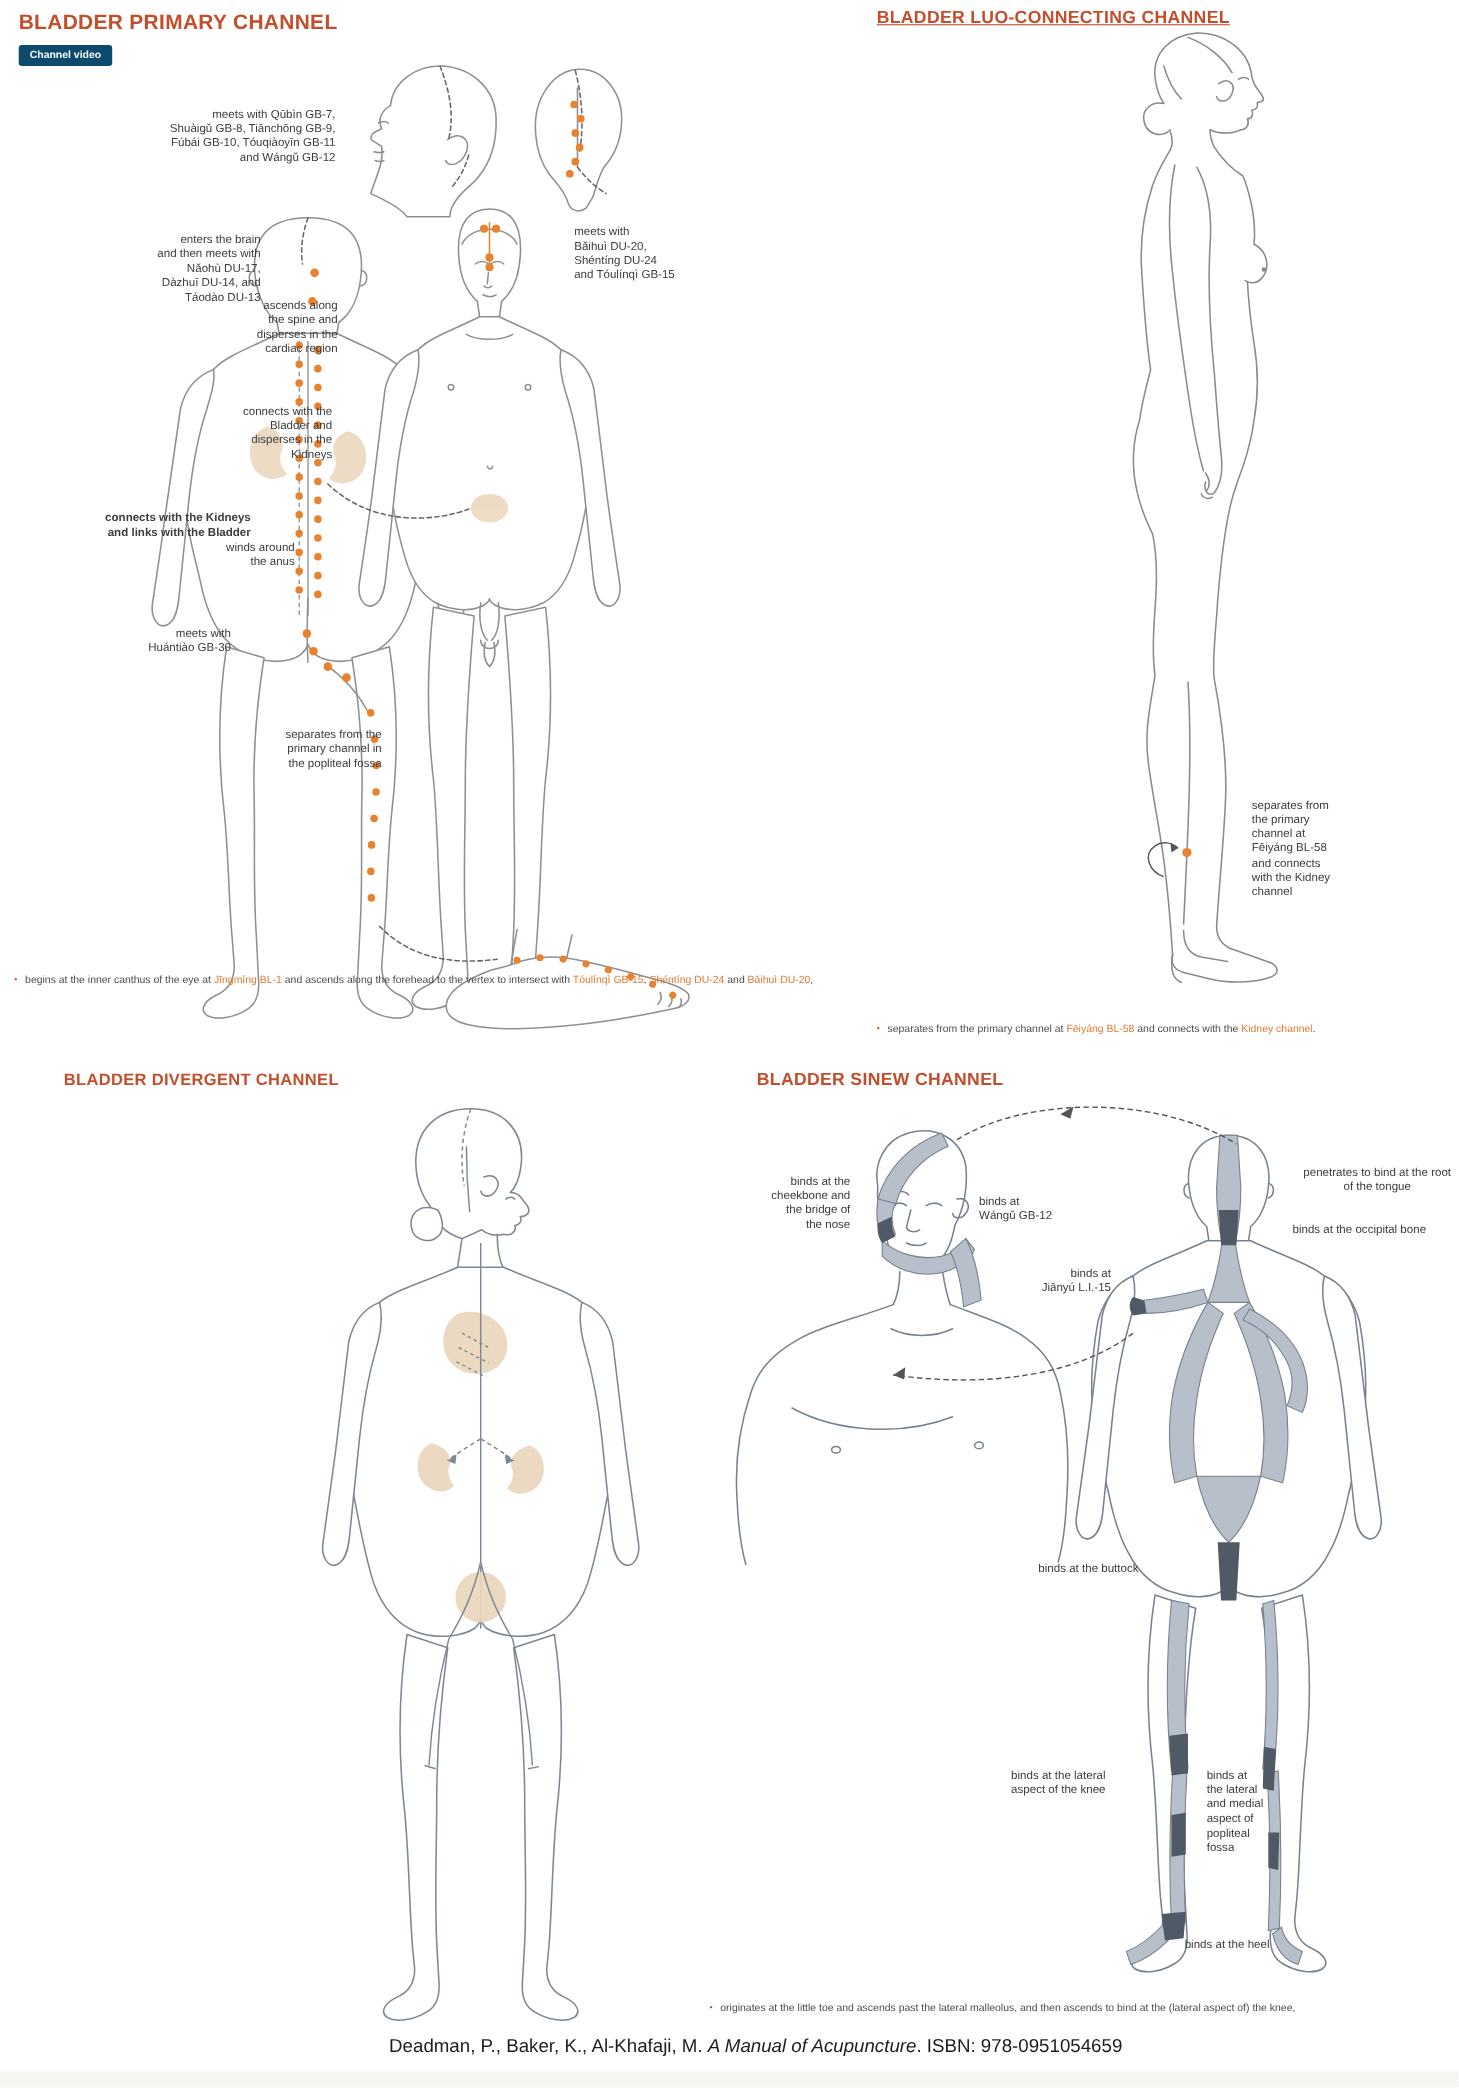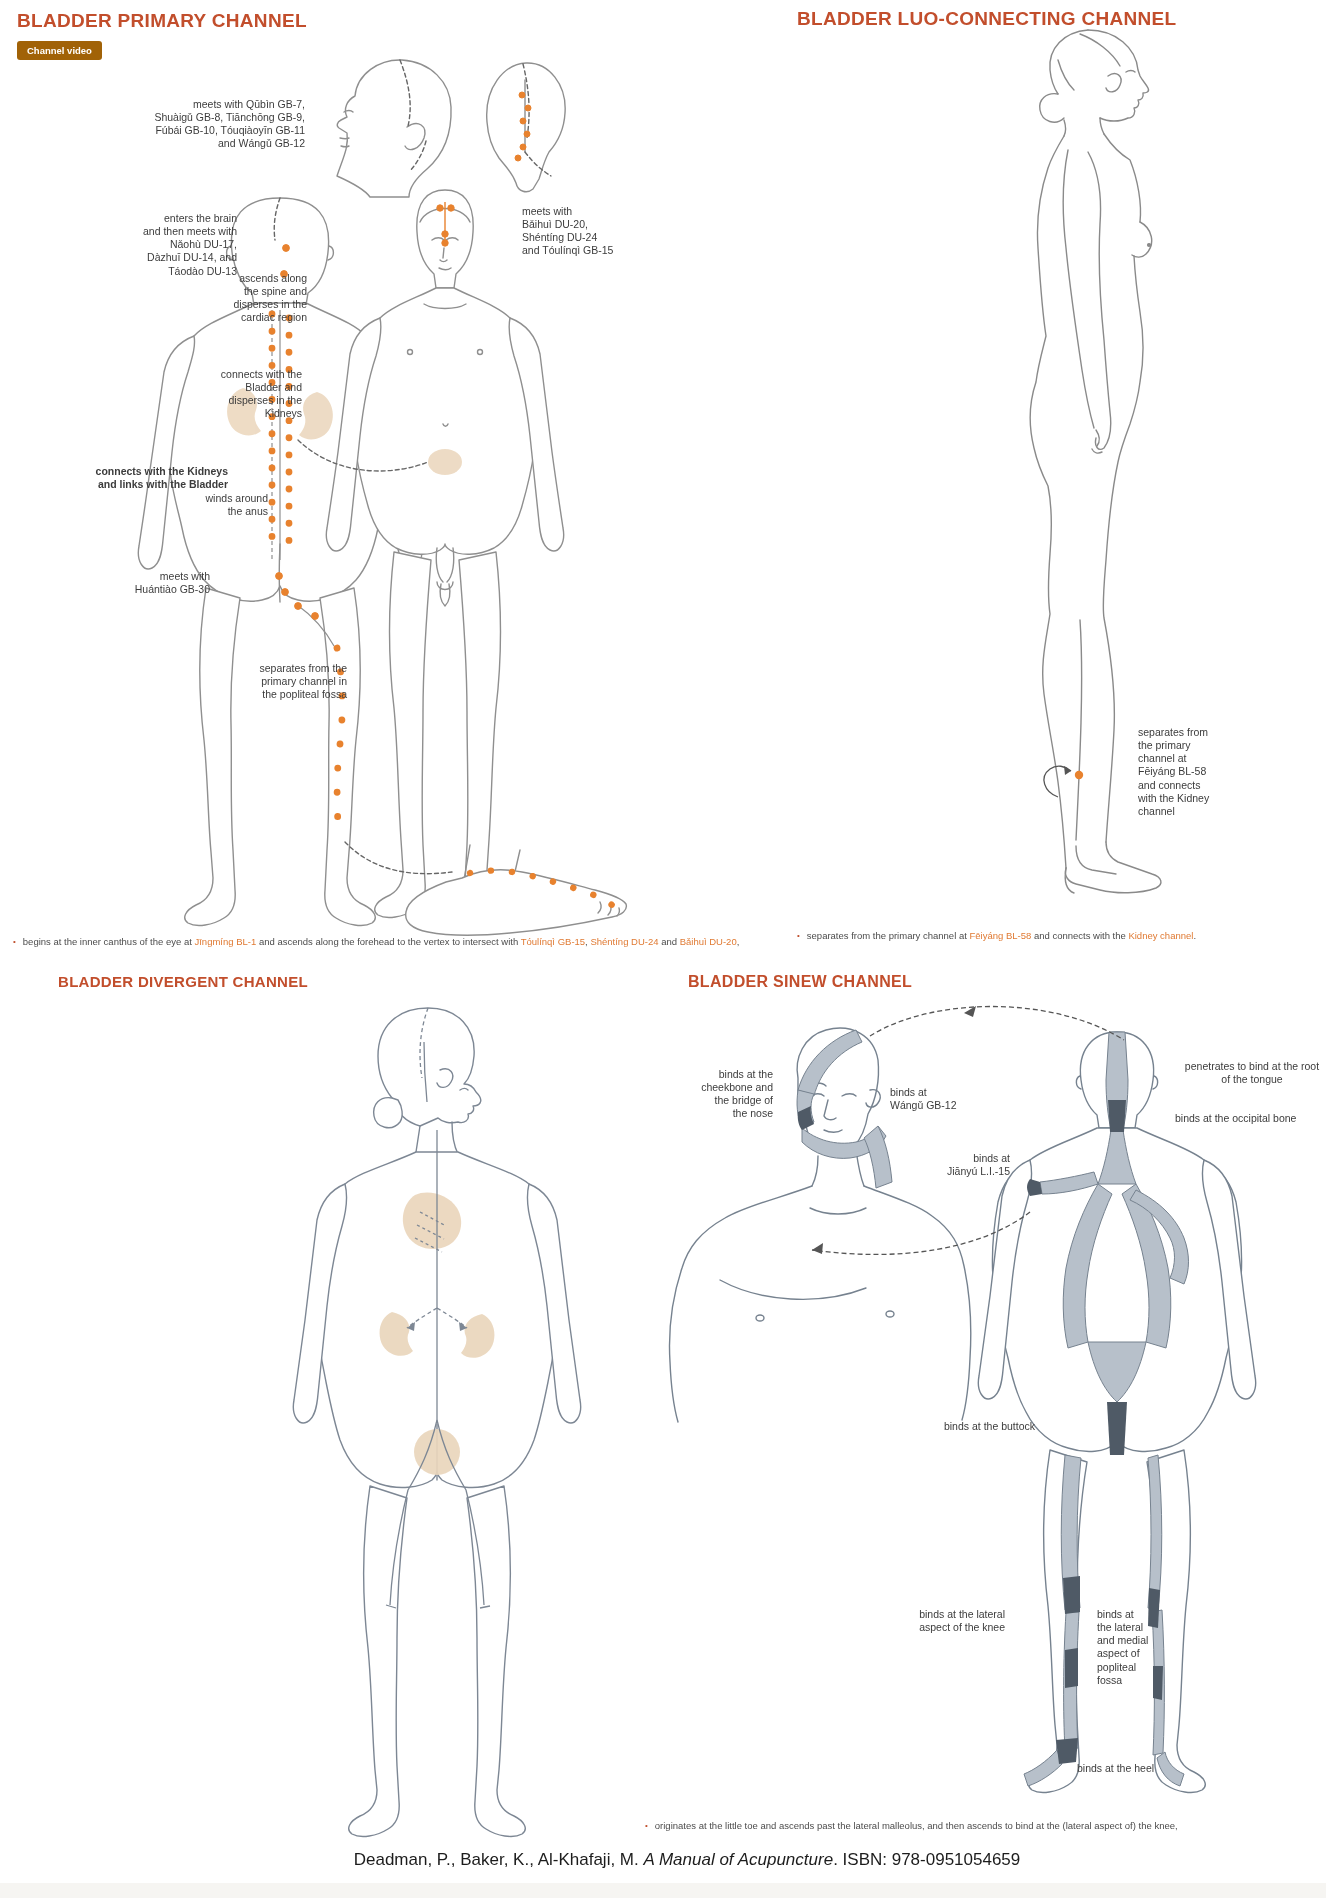--- a/index.html
+++ b/index.html
@@ -1,20 +1,20 @@
 <!DOCTYPE html>
 <html><head>
 <meta charset="utf-8">
 <style>
   html,body{margin:0;padding:0;background:#fff;}
   #page{position:relative;width:1326px;height:1898px;background:#fff;overflow:hidden;
         font-family:"Liberation Sans",sans-serif;padding-left:48px;}
   .qtitle{position:absolute;font-weight:bold;color:#c24e2c;letter-spacing:.3px;
           font-family:"Liberation Sans",sans-serif;}
-  .btn{position:absolute;background:#a16207;color:#fff;font:bold 9.5px "Liberation Sans",sans-serif;
+  .btn{position:absolute;background:#0c4a6e;color:#fff;font:bold 9.5px "Liberation Sans",sans-serif;
        padding:4px 10px;border-radius:3px;cursor:pointer;}
   .ann{position:absolute;font:10.5px/1.25 "Liberation Sans",sans-serif;color:#3c3c3c;
        white-space:pre-line;}
   .ar{text-align:right;}
   .caption{position:absolute;font:9.5px "Liberation Sans",sans-serif;color:#4c4c4c;white-space:nowrap;}
   .cap-bullet{color:#c0502e;margin-right:7px;font-size:8px;vertical-align:1px;}
   .pt{color:#e07a33;}
   svg{position:absolute;overflow:visible;}
   .citation{position:absolute;left:0;width:100%;text-align:center;
             font:17px "Liberation Sans",sans-serif;color:#1c1c1c;}
@@ -123,25 +123,25 @@
 Táodào DU-13</div>
   <div class="ann" style="left:522px;top:205px;width:112px;">meets with
 Bǎihuì DU-20,
 Shéntíng DU-24
 and Tóulínqì GB-15</div>
   <div class="ann ar" style="left:78px;top:465px;width:150px;font-weight:bold;">connects with the Kidneys
 and links with the Bladder</div>
   <div class="ann ar" style="left:90px;top:570px;width:120px;">meets with
 Huántiào GB-30</div>
 
-  <div class="caption" style="left:13px;top:936px;">
+  <div class="caption" style="left:13px;top:886px;">
     <span class="cap-bullet">•</span><span>begins at the inner canthus of the eye at </span><span class="pt">Jīngmíng BL-1</span><span> and ascends along the forehead to the vertex to intersect with </span><span class="pt">Tóulínqì GB-15</span><span>, </span><span class="pt">Shéntíng DU-24</span><span> and </span><span class="pt">Bǎihuì DU-20</span><span>,</span>
   </div>
 
-  <div class="qtitle" style="left:797px;top:8px;font-size:19px;">BLADDER LUO-CONNECTING CHANNEL</div>
+  <div class="qtitle" style="left:797px;top:8px;font-size:16px;text-decoration:underline;">BLADDER LUO-CONNECTING CHANNEL</div>
 
   <svg width="666" height="950" viewBox="0 0 666 950" style="left:660px;top:0;">
     <g fill="none" stroke="#8a8a8a" stroke-width="1.4" stroke-linecap="round" stroke-linejoin="round">
 
       <path d="M428,30 C456,30 476,48 478,70 L480,76 C482,80 486,84 488,88 C490,92 486,93 483,93 C484,98 481,100 478,100 C480,104 478,108 474,108 C476,112 474,118 468,118 C460,122 448,122 440,118"></path>
       <path d="M428,30 C404,32 388,48 390,70 C391,80 394,88 398,94"></path>
       <path d="M398,94 C386,92 378,100 380,110 C382,122 396,126 404,118"></path>
       <path d="M404,120 C406,126 406,132 404,136 M440,118 C440,124 442,130 444,134"></path>
       <path d="M444,134 C452,146 460,154 470,160 C478,180 482,204 480,222"></path>
       <path d="M480,222 C492,228 496,244 486,254 C482,258 476,258 472,255"></path>

